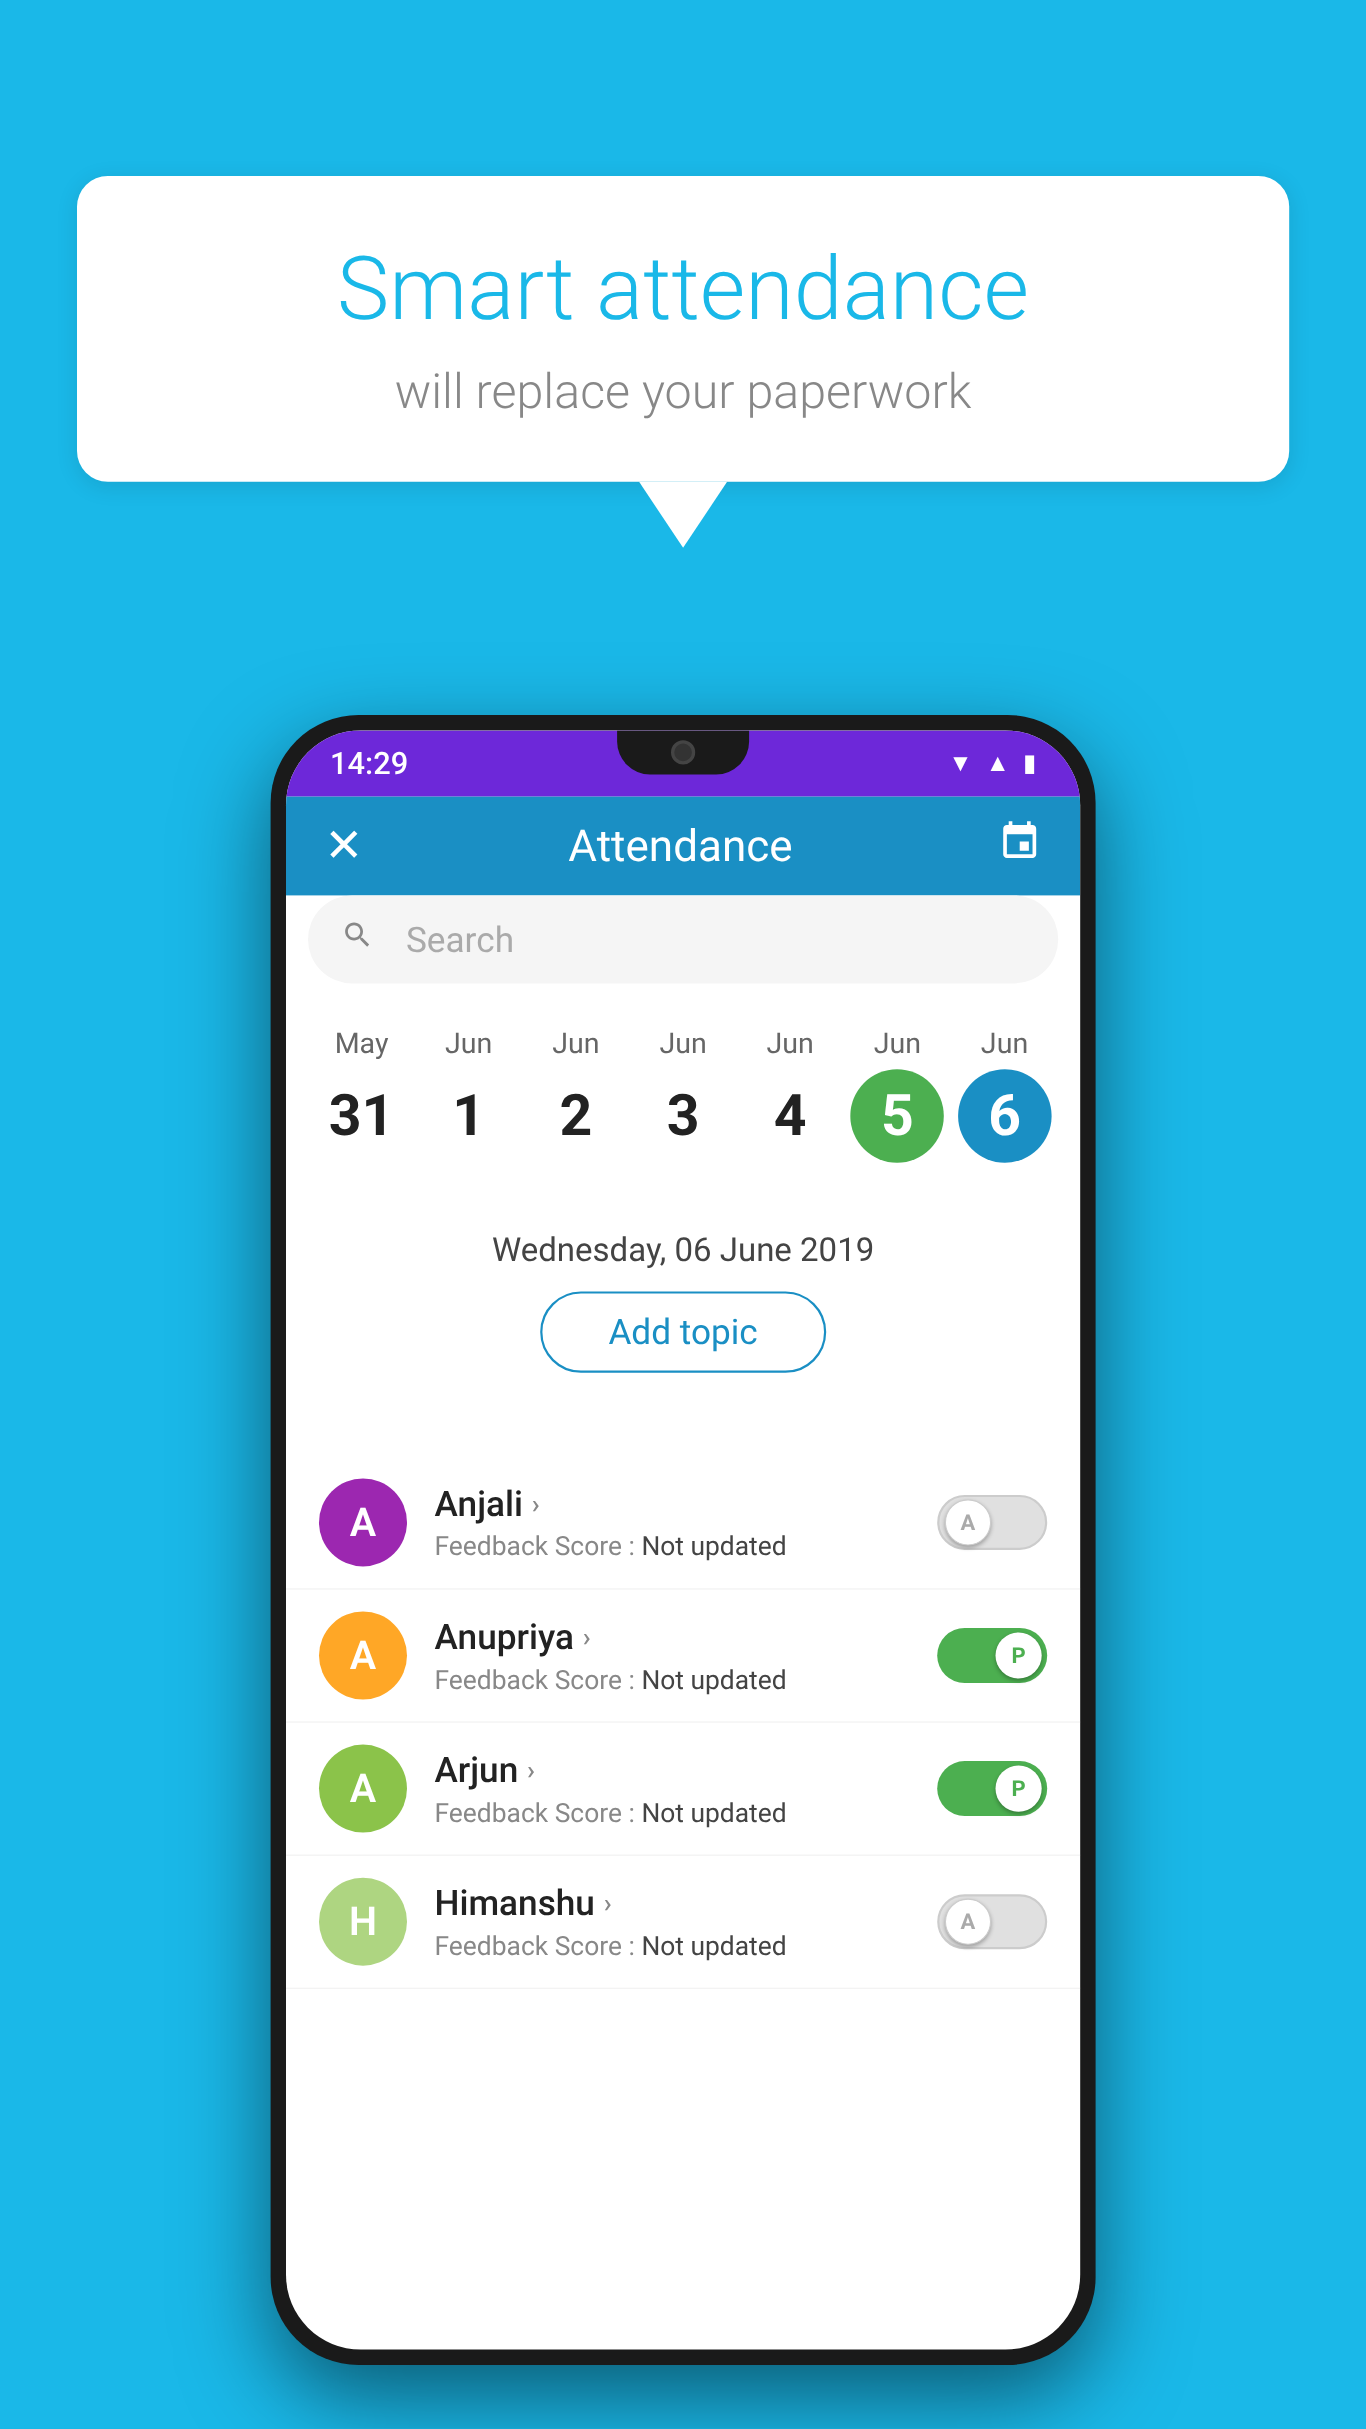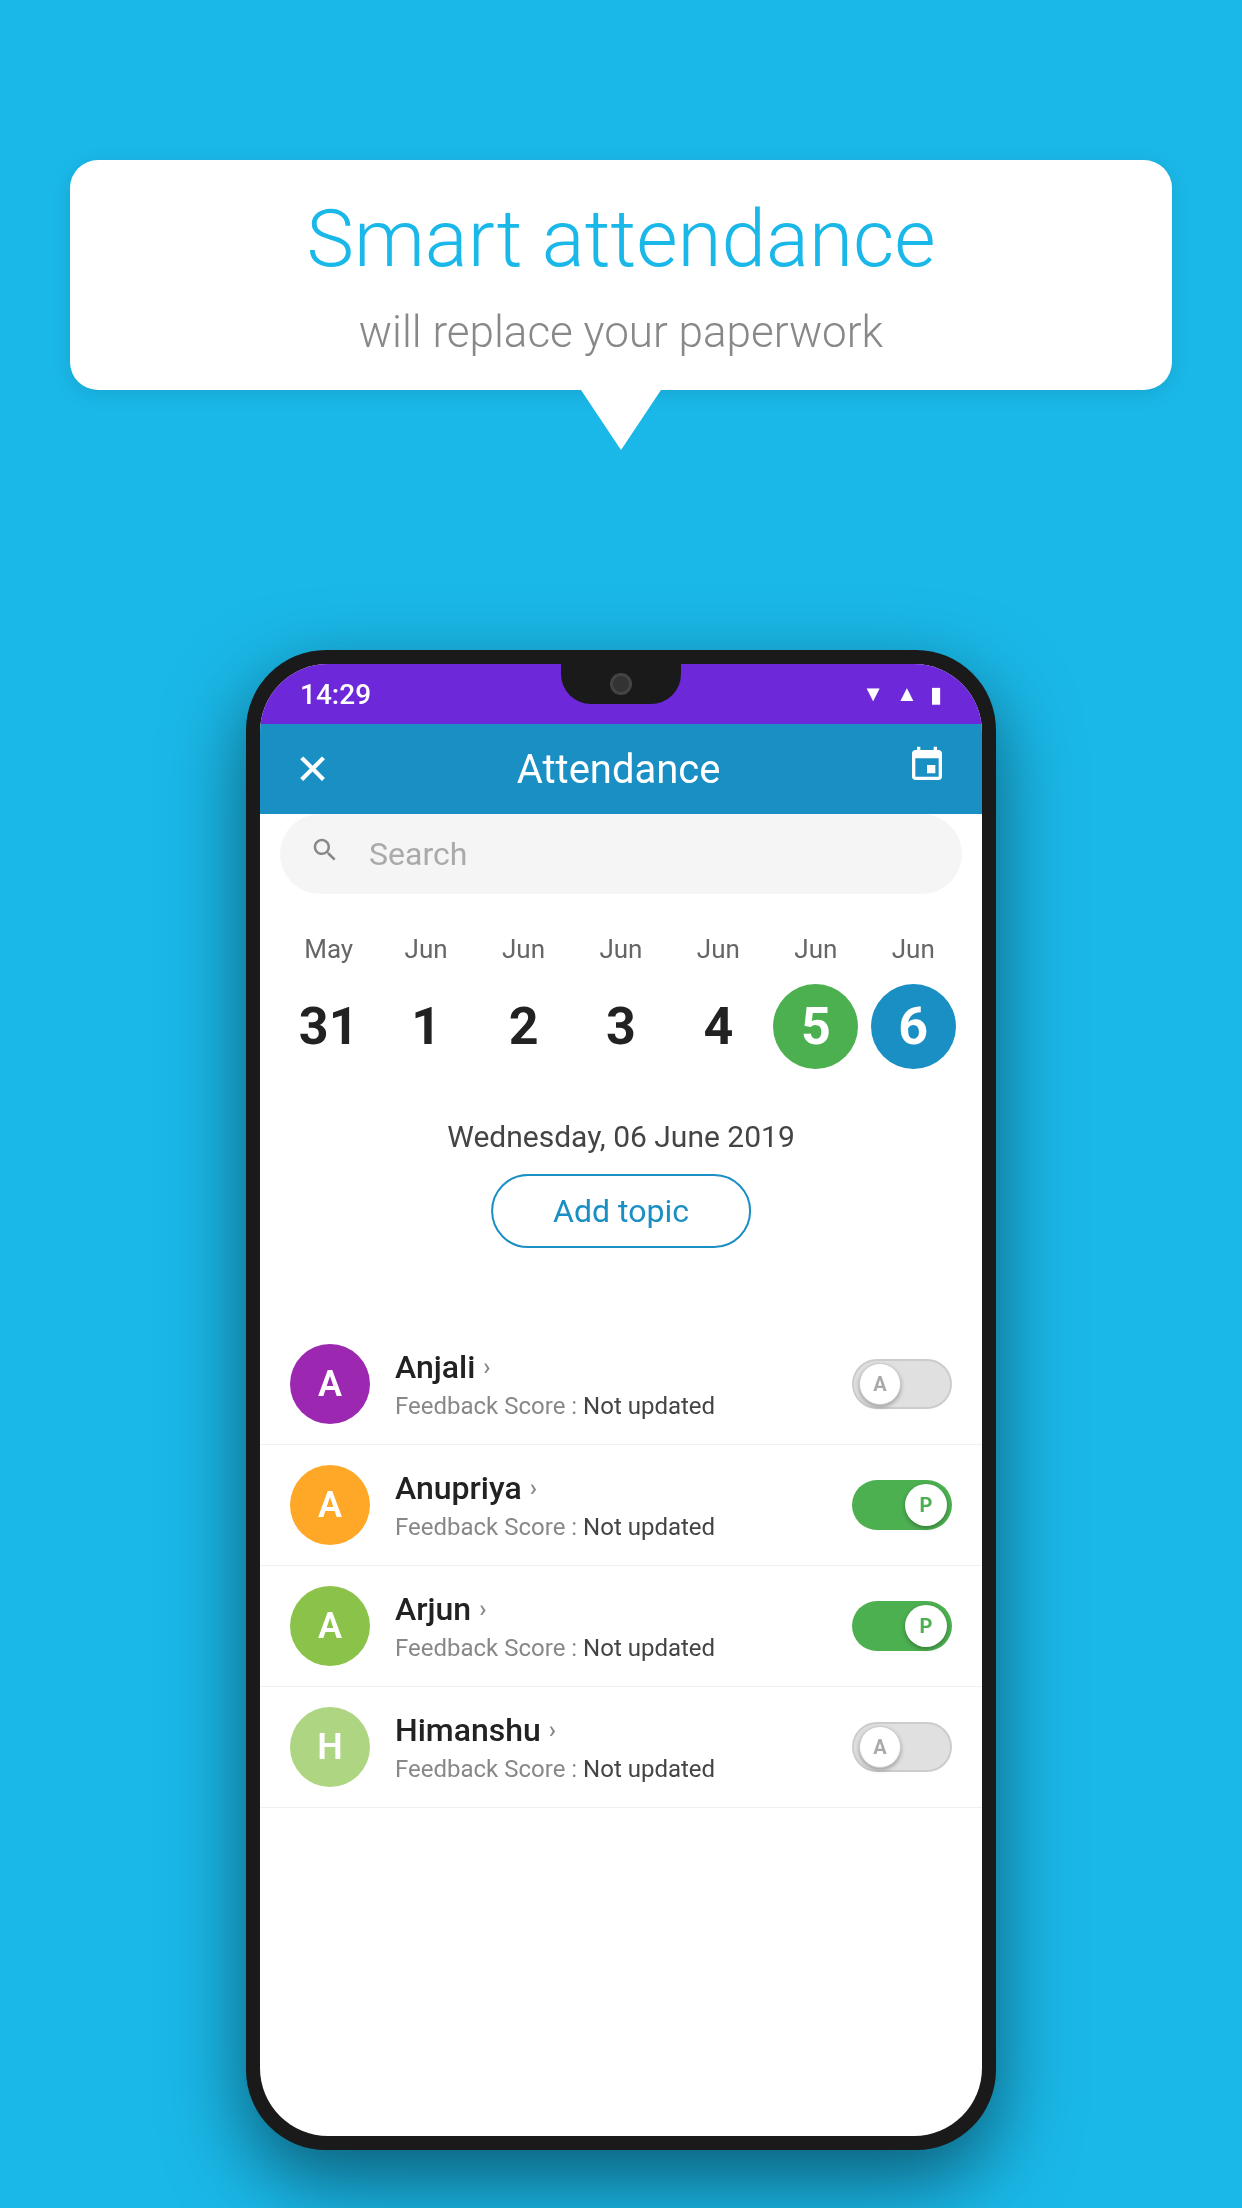--- a/index.html
+++ b/index.html
@@ -20,21 +20,21 @@
       left: 70px;
       right: 70px;
       display: flex;
       flex-direction: column;
       align-items: center;
     }
 
     .speech-bubble {
       background: white;
       border-radius: 28px;
-      padding: 32px 80px;
+      padding: 56px 80px;
       width: 100%;
       text-align: center;
       box-shadow: 0 4px 20px rgba(0,0,0,0.1);
     }
 
     .speech-bubble-tail {
       width: 0;
       height: 0;
       border-left: 40px solid transparent;
       border-right: 40px solid transparent;
@@ -225,21 +225,21 @@
       right: 0;
       display: flex;
       justify-content: space-around;
       padding: 15px 20px 0;
     }
 
     .calendar-day {
       display: flex;
       flex-direction: column;
       align-items: center;
-      gap: 20px;
+      gap: 8px;
       min-width: 85px;
     }
 
     .cal-month {
       font-size: 26px;
       color: #666;
     }
 
     .cal-date {
       font-size: 52px;

